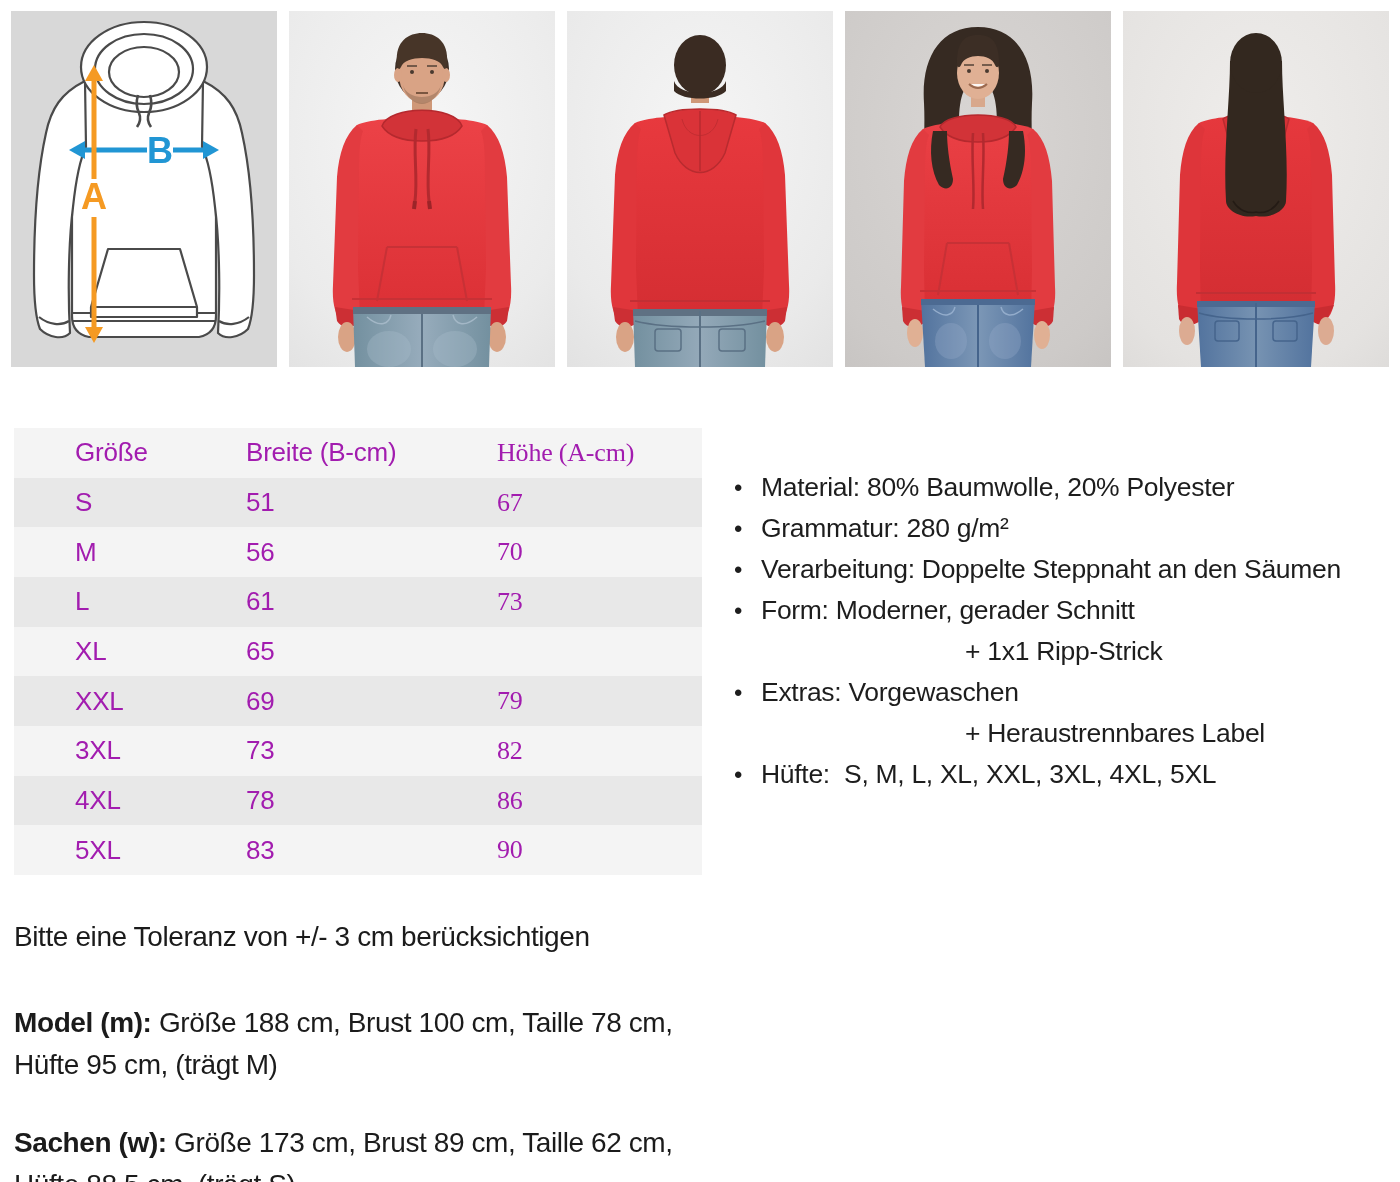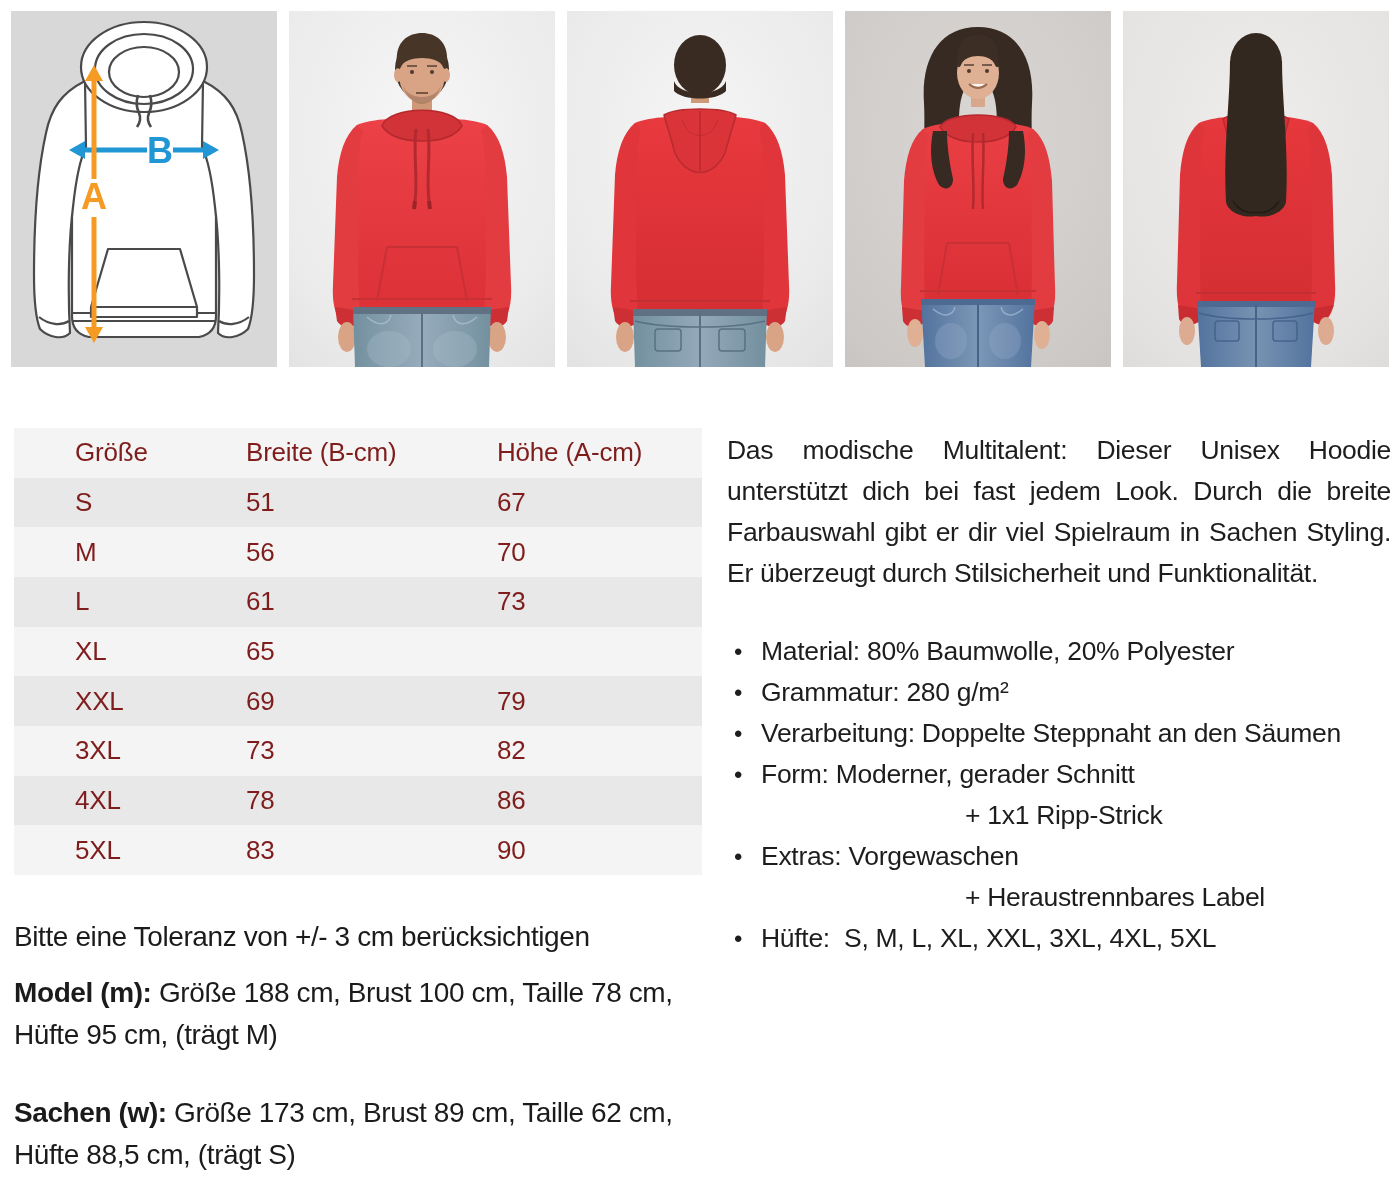--- a/index.html
+++ b/index.html
@@ -5,40 +5,40 @@
   * { box-sizing: border-box; margin: 0; padding: 0; }
   html, body { width: 1400px; height: 1182px; background: #ffffff;
                font-family: "Liberation Sans", sans-serif; position: relative; overflow: hidden; }
 
   .photo-row { position: absolute; left: 11px; top: 11px; display: flex; gap: 12px; }
   .panel { width: 266px; height: 356px; overflow: hidden; }
   .panel svg { display: block; width: 266px; height: 356px; }
 
   .size-table { position: absolute; left: 14px; top: 428px; width: 688px; height: 447px;
                 display: flex; flex-direction: column; }
-  .trow { flex: 1; display: flex; align-items: center; font-size: 26px; color: #7f1d1d;
+  .trow { flex: 1; display: flex; align-items: center; font-size: 26px; color: #a21caf;
           letter-spacing: -0.2px; }
   .trow.shade { background: #e8e8e8; }
   .trow.light { background: #f4f4f4; }
   .c1 { width: 185px; padding-left: 61px; }
   .c2 { width: 252px; padding-left: 47px; }
-  .c3 { flex: 1; padding-left: 46px; }
+  .c3 { flex: 1; padding-left: 46px; font-family: Liberation Serif, serif; }
 
   .desc { position: absolute; left: 727px; top: 430px; width: 664px; color: #1d1d1d; }
   .desc-p { font-size: 26.5px; line-height: 41px; text-align: justify; letter-spacing: -0.3px; }
   .bullets { margin-top: 37px; font-size: 26.5px; letter-spacing: -0.3px; }
   .bullet { display: flex; line-height: 41px; }
   .dot { width: 34px; padding-left: 7px; }
   .dot::before { content: "\2022"; font-size: 24px; }
   .b-text { flex: 1; white-space: pre-wrap; }
   .sub-line { padding-left: 238px; line-height: 41px; white-space: pre-wrap; }
 
   .notes { position: absolute; left: 14px; top: 916px; width: 700px; color: #1b1b1b;
            font-size: 28px; line-height: 42px; letter-spacing: -0.4px; }
-  .note-model-m { margin-top: 14px; }
+  .note-model-m { margin-top: 44px; }
   .note-model-w { margin-top: 36px; }
   .bold { font-weight: bold; }
 </style>
 </head>
 <body>
 
 <div class="photo-row">
 
   <div class="panel">
     <svg viewBox="0 0 266 356">
@@ -303,21 +303,20 @@
     <div class="c3">86</div>
   </div>
   <div class="trow light">
     <div class="c1">5XL</div>
     <div class="c2">83</div>
     <div class="c3">90</div>
   </div>
 </div>
 
 <div class="desc">
-  <p class="desc-p">Das modische Multitalent: Dieser Unisex Hoodie unterstützt dich bei fast jedem Look. Durch die breite Farbauswahl gibt er dir viel Spielraum in Sachen Styling. Er überzeugt durch Stilsicherheit und Funktionalität.</p>
   <div class="bullets">
     <div class="bullet">
       <span class="dot"></span>
       <span class="b-text">Material: 80% Baumwolle, 20% Polyester</span>
     </div>
     <div class="bullet">
       <span class="dot"></span>
       <span class="b-text">Grammatur: 280 g/m²</span>
     </div>
     <div class="bullet">

